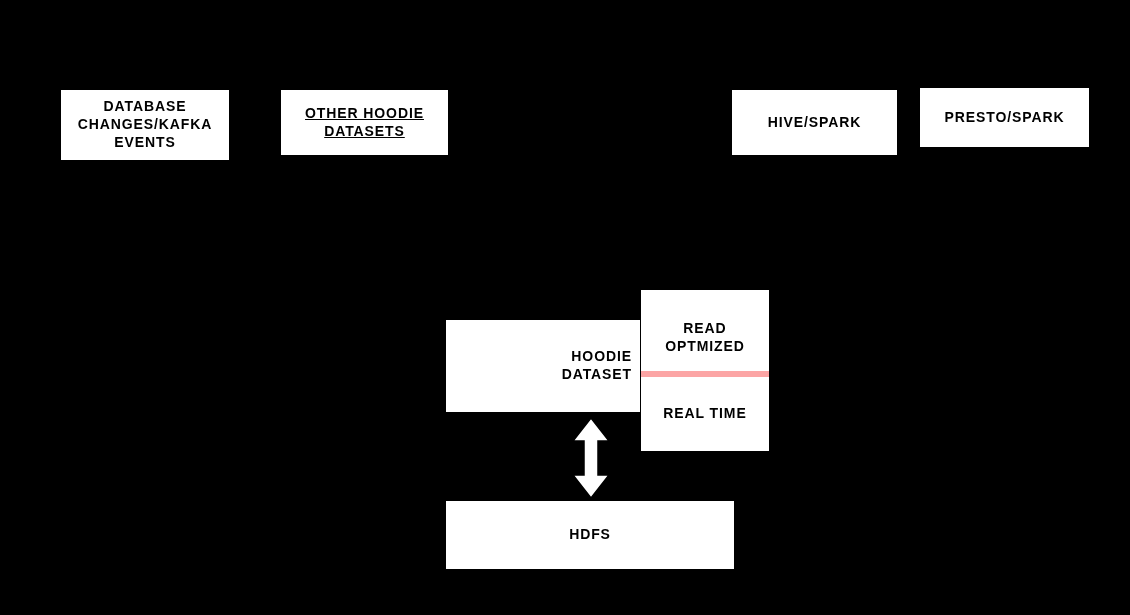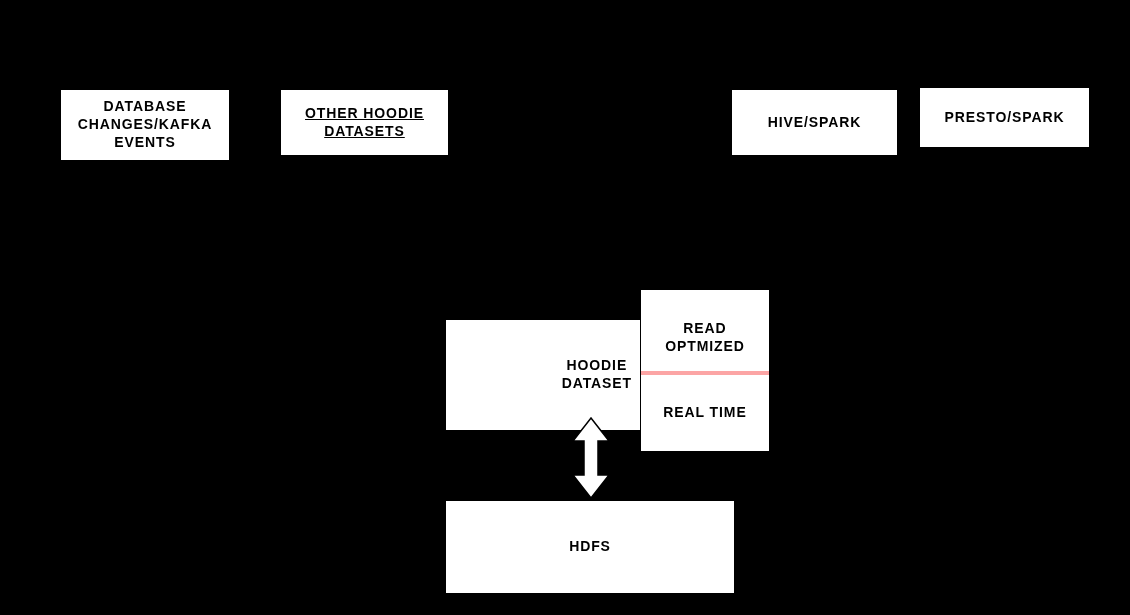--- a/index.html
+++ b/index.html
@@ -38,33 +38,33 @@
     -webkit-font-smoothing: none;
   }
   
   #box-db-changes   { left: 61px;  top: 90px;  width: 168px; height: 70px; }
   #box-other-hoodie { left: 281px; top: 90px;  width: 167px; height: 65px; text-decoration: underline; }
   #box-hive-spark   { left: 732px; top: 90px;  width: 165px; height: 65px; }
   #box-presto-spark { left: 920px; top: 88px;  width: 169px; height: 59px; }
 
   
   #box-hoodie-dataset {
-    left: 446px; top: 320px; width: 194px; height: 110px;
+    left: 446px; top: 320px; width: 194px; height: 92px;
     justify-content: flex-end;
-    text-align: center;
+    text-align: right;
     padding-right: 8px;
   }
 
   
   #box-read-optimized { left: 641px; top: 290px; width: 128px; height: 95px; }
   #box-real-time      { left: 641px; top: 371px; width: 128px; height: 80px;
-                        border-top: 4px solid #fca5a5; }
+                        border-top: 6px solid #fca5a5; }
 
   
-  #box-hdfs { left: 446px; top: 501px; width: 288px; height: 92px; }
+  #box-hdfs { left: 446px; top: 501px; width: 288px; height: 68px; }
 
   
   #arrow-dataset-hdfs {
     position: absolute;
     left: 570px;
     top: 417px;
     width: 42px;
     height: 82px;
   }
 </style>

